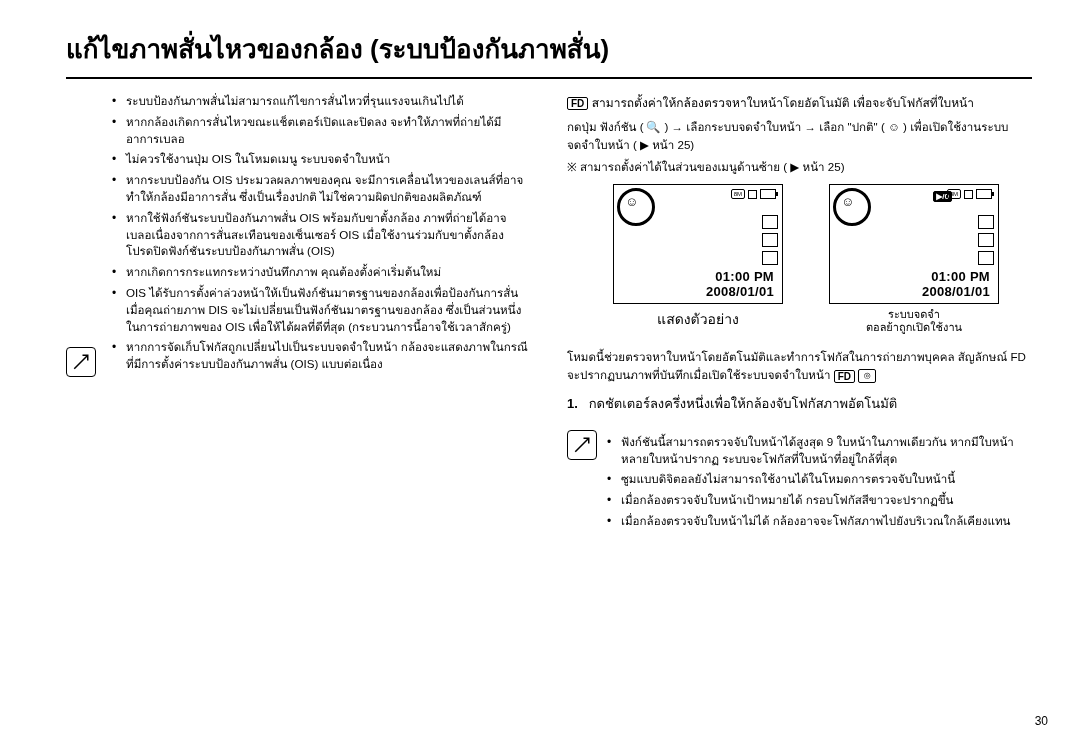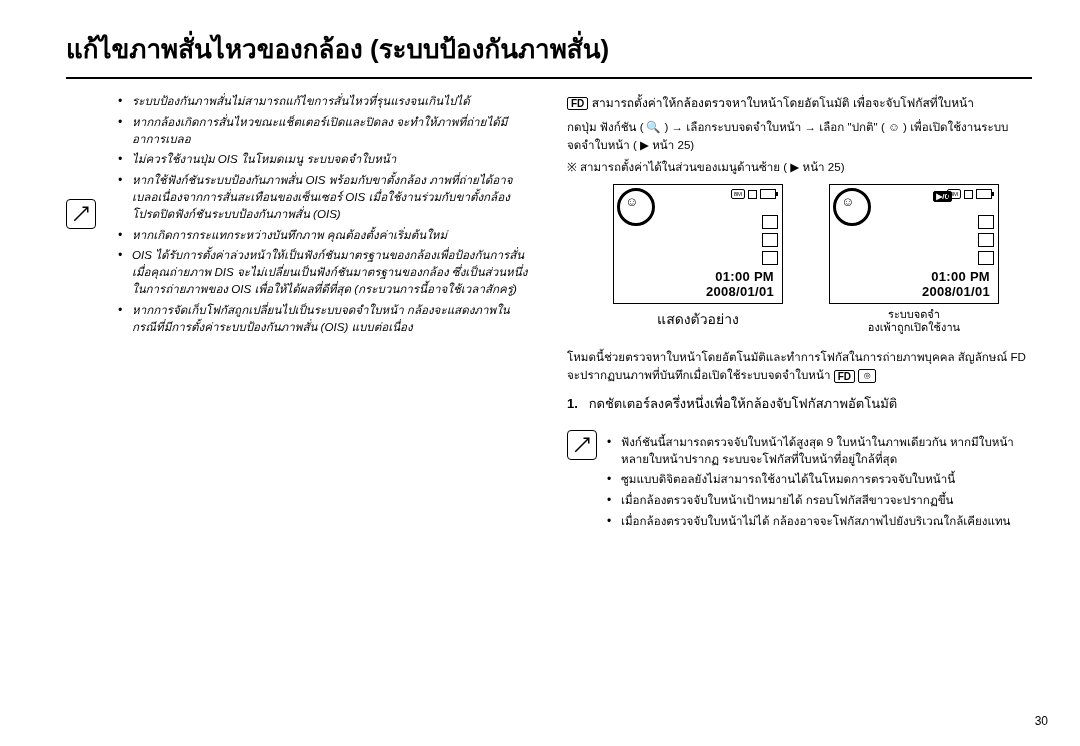--- a/index.html
+++ b/index.html
@@ -27,23 +27,22 @@
     display: flex;
     gap: 36px;
   }
   .col {
     box-sizing: border-box;
   }
   .col-left { width: 480px; }
   .col-right { width: 480px; }
   .note-with-icon {
     display: flex;
-    align-items: center;
-    gap: 22px;
-    font-style: italic;
+    align-items: flex-end;
+    gap: 16px;
   }
   .note-icon {
     flex: 0 0 28px;
     width: 28px; height: 28px;
     border: 1.5px solid #000;
     border-radius: 4px;
     display: flex;
     align-items: center;
     justify-content: center;
     margin-top: 2px;
@@ -203,20 +202,21 @@
       <div class="note-with-icon">
         <div class="note-icon">
           <svg viewBox="0 0 24 24">
               <path d="M3 21 L21 3 M14 3 L21 3 L21 10" fill="none" stroke="#000" stroke-width="2"></path>
             </svg>
         </div>
         <ul class="bullets">
           <li>ระบบป้องกันภาพสั่นไม่สามารถแก้ไขการสั่นไหวที่รุนแรงจนเกินไปได้</li>
           <li>หากกล้องเกิดการสั่นไหวขณะแช็ตเตอร์เปิดและปิดลง จะทำให้ภาพที่ถ่ายได้มีอาการเบลอ</li>
           <li>ไม่ควรใช้งานปุ่ม OIS ในโหมดเมนู ระบบจดจำใบหน้า</li>
+          <li>หากระบบป้องกัน OIS ประมวลผลภาพของคุณ จะมีการเคลื่อนไหวของเลนส์ที่อาจทำให้กล้องมีอาการสั่น ซึ่งเป็นเรื่องปกติ ไม่ใช่ความผิดปกติของผลิตภัณฑ์</li>
           <li>หากใช้ฟังก์ชันระบบป้องกันภาพสั่น OIS พร้อมกับขาตั้งกล้อง ภาพที่ถ่ายได้อาจเบลอเนื่องจากการสั่นสะเทือนของเซ็นเซอร์ OIS เมื่อใช้งานร่วมกับขาตั้งกล้อง โปรดปิดฟังก์ชันระบบป้องกันภาพสั่น (OIS)</li>
           <li>หากเกิดการกระแทกระหว่างบันทึกภาพ คุณต้องตั้งค่าเริ่มต้นใหม่</li>
           <li>OIS ได้รับการตั้งค่าล่วงหน้าให้เป็นฟังก์ชันมาตรฐานของกล้องเพื่อป้องกันการสั่น เมื่อคุณถ่ายภาพ DIS จะไม่เปลี่ยนเป็นฟังก์ชันมาตรฐานของกล้อง ซึ่งเป็นส่วนหนึ่งในการถ่ายภาพของ OIS เพื่อให้ได้ผลที่ดีที่สุด (กระบวนการนี้อาจใช้เวลาสักครู่)</li>
           <li>หากการจัดเก็บโฟกัสถูกเปลี่ยนไปเป็นระบบจดจำใบหน้า กล้องจะแสดงภาพในกรณีที่มีการตั้งค่าระบบป้องกันภาพสั่น (OIS) แบบต่อเนื่อง</li>
         </ul>
       </div>
     </div>
 
     <div class="col col-right">
       <p style="font-size:12px;margin:6px 0 6px 0;">
@@ -270,21 +270,21 @@
                 <span></span>
                 <span></span>
             </div>
             <div class="bottom-info">
               <div>01:00 PM</div>
               <div>2008/01/01</div>
             </div>
           </div>
             <div style="font-size:11px;text-align:center;line-height:1.2;">
               <span>ระบบจดจำ</span><br>
-              <span>องเพ้าถูกเปิดใช้งาน</span>
+              <span>ตอลย้าถูกเปิดใช้งาน</span>
             </div>
         </div>
       </div>
 
       <p class="step-body" style="margin:0 0 10px 0;">
         <span>โหมดนี้ช่วยตรวจหาใบหน้าโดยอัตโนมัติและทำการโฟกัสในการถ่ายภาพบุคคล สัญลักษณ์ FD จะปรากฏบนภาพที่บันทึกเมื่อเปิดใช้ระบบจดจำใบหน้า</span>
         <span class="fd-chip">FD</span>
         <span class="inline-icon">◎</span>
       </p>
 

